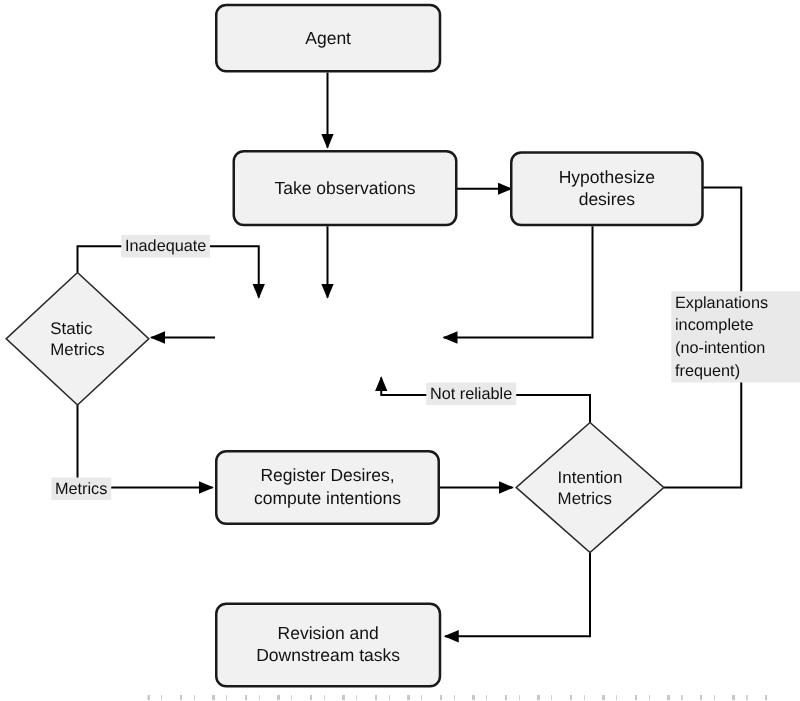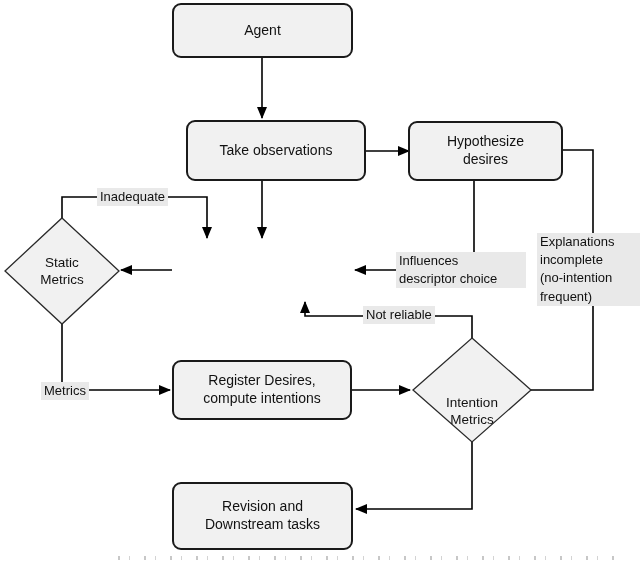--- a/index.html
+++ b/index.html
@@ -28,21 +28,21 @@
     border:2px solid var(--node-stroke);
     border-radius:9px;
     display:flex;align-items:center;justify-content:center;
     text-align:center;
     font-size:14px;line-height:1.28;
     white-space:pre-line;
   }
   .diamond-label{
     position:absolute;
     display:flex;align-items:center;justify-content:center;
-    text-align:center;
+    text-align:left;
     font-size:13.5px;line-height:1.28;
     white-space:pre-line;
     pointer-events:none;
   }
   .edge-label{
     position:absolute;
     background:var(--label-bg);
     font-size:13px;line-height:1.4;
     padding:0px 3px;
     text-align:left;
@@ -96,31 +96,29 @@
 
   <div class="node" style="left:172px;top:360px;width:180px;height:60px;">Register Desires,
 compute intentions</div>
 
   <div class="node" style="left:172px;top:482px;width:181px;height:68px;">Revision and
 Downstream tasks</div>
 
   <div class="diamond-label" style="left:22px;top:251px;width:80px;height:40px;">Static
 Metrics</div>
 
-  <div class="diamond-label" style="left:432px;top:391px;width:80px;height:40px;">Intention
+  <div class="diamond-label" style="left:432px;top:370px;width:80px;height:40px;">Intention
 Metrics</div>
 
   <div class="edge-label" style="left:97px;top:188px;">Inadequate</div>
 
   <div class="edge-label" style="left:41px;top:382px;">Metrics</div>
 
-  <div class="edge-label" style="left:363px;top:306px;">Not reliable</div>
+  <div class="edge-label" style="left:341px;top:306px;">Not reliable</div>
 
-  <div class="edge-label" style="left:396px;top:252px;width:124px;">Influences
-descriptor choice</div>
 
   <div class="edge-label" style="left:537px;top:233px;width:100px;">Explanations
 incomplete
 (no-intention
 frequent)</div>
 
 
   <div class="caption-fragment"></div>
 
 </div>

